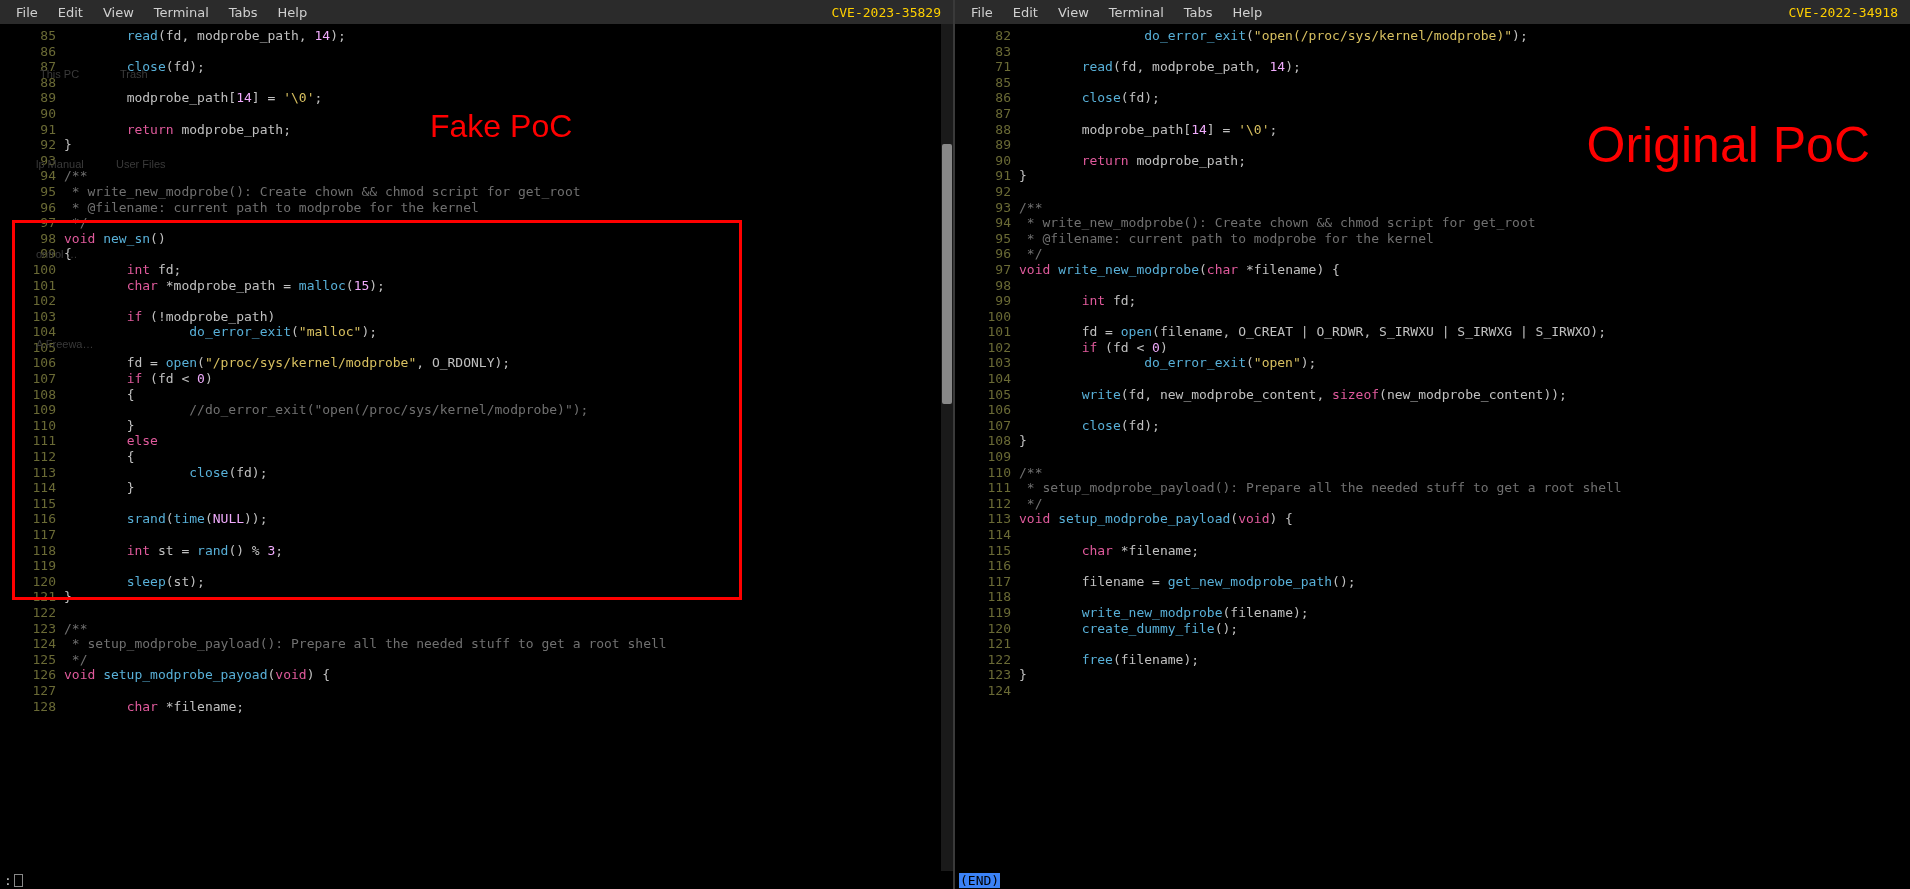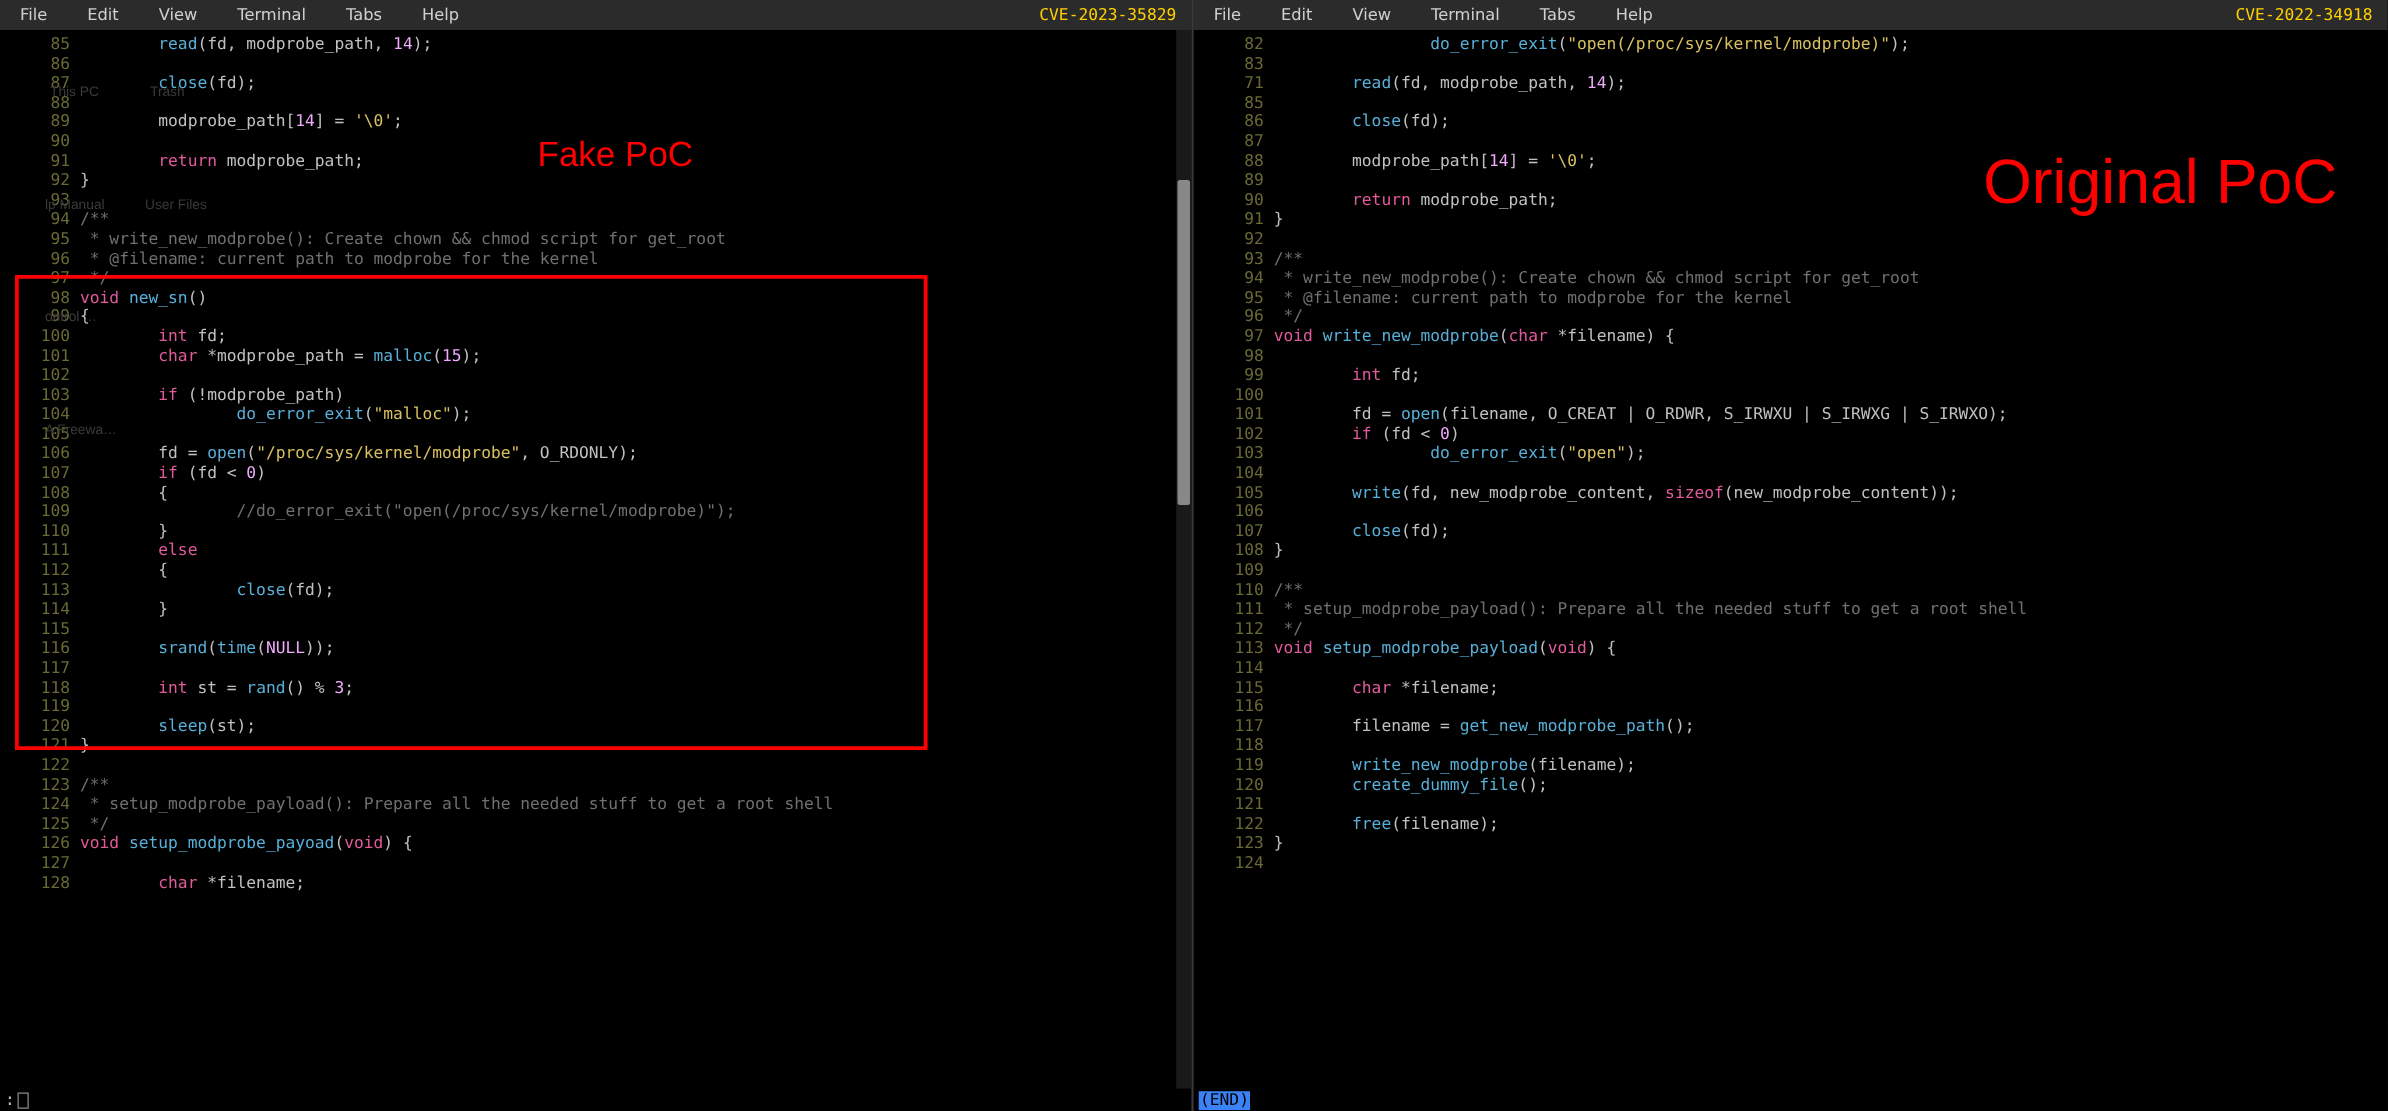--- a/index.html
+++ b/index.html
@@ -30,21 +30,21 @@
   height: 24px;
   display: flex;
   align-items: center;
   padding: 0 6px;
   gap: 0;
   font-family: "DejaVu Sans", Arial, sans-serif;
   font-size: 13px;
   color: #d0d0d0;
   justify-content: space-between;
 }
-.menu-items { display: flex; gap: 12px; align-items: flex-end; }
+.menu-items { display: flex; gap: 0; align-items: flex-end; }
 .menu-item {
   padding: 3px 10px;
   cursor: pointer;
 }
 .cve-label {
   color: #ffd000;
   font-family: "DejaVu Sans Mono", monospace;
   font-size: 13px;
   font-weight: 500;
   padding-right: 6px;
@@ -76,21 +76,21 @@
 }
 .overlay-label {
   position: absolute;
   color: #ff0000;
   font-family: Arial, sans-serif;
   font-weight: 500;
   pointer-events: none;
   z-index: 20;
 }
 .overlay-fake {
-  top: 84px; left: 430px; font-size: 28px;
+  top: 84px; left: 430px; font-size: 32px;
 }
 .overlay-orig {
   top: 92px; right: 40px; font-size: 50px;
 }
 .redbox {
   position: absolute;
   border: 3px solid #ff0000;
   pointer-events: none;
   z-index: 15;
 }

